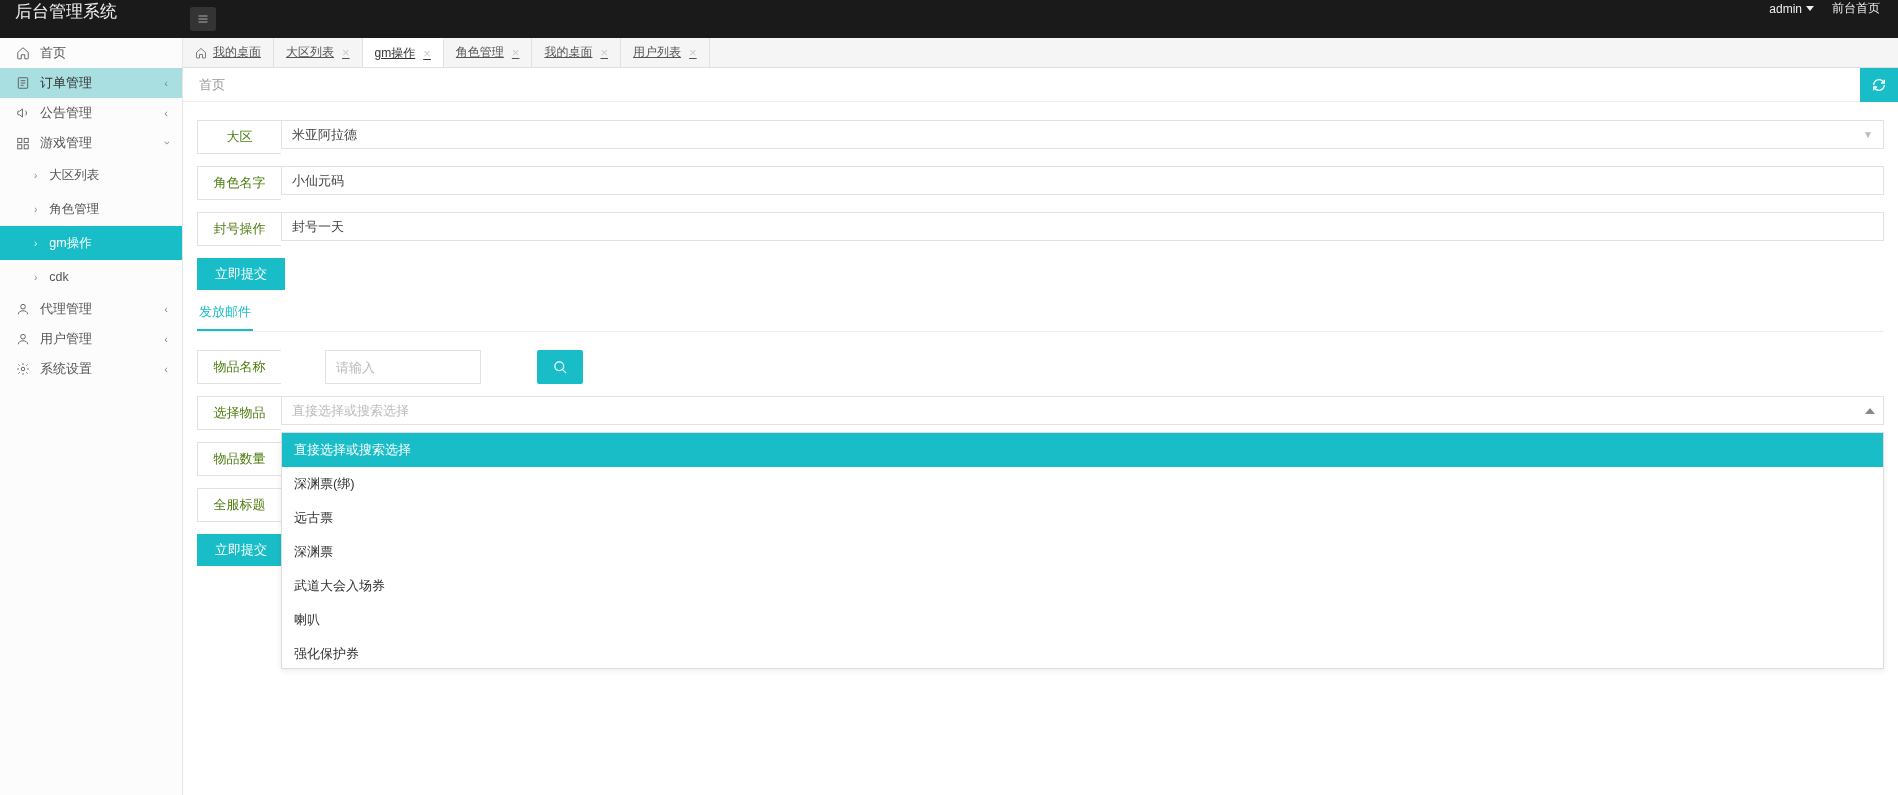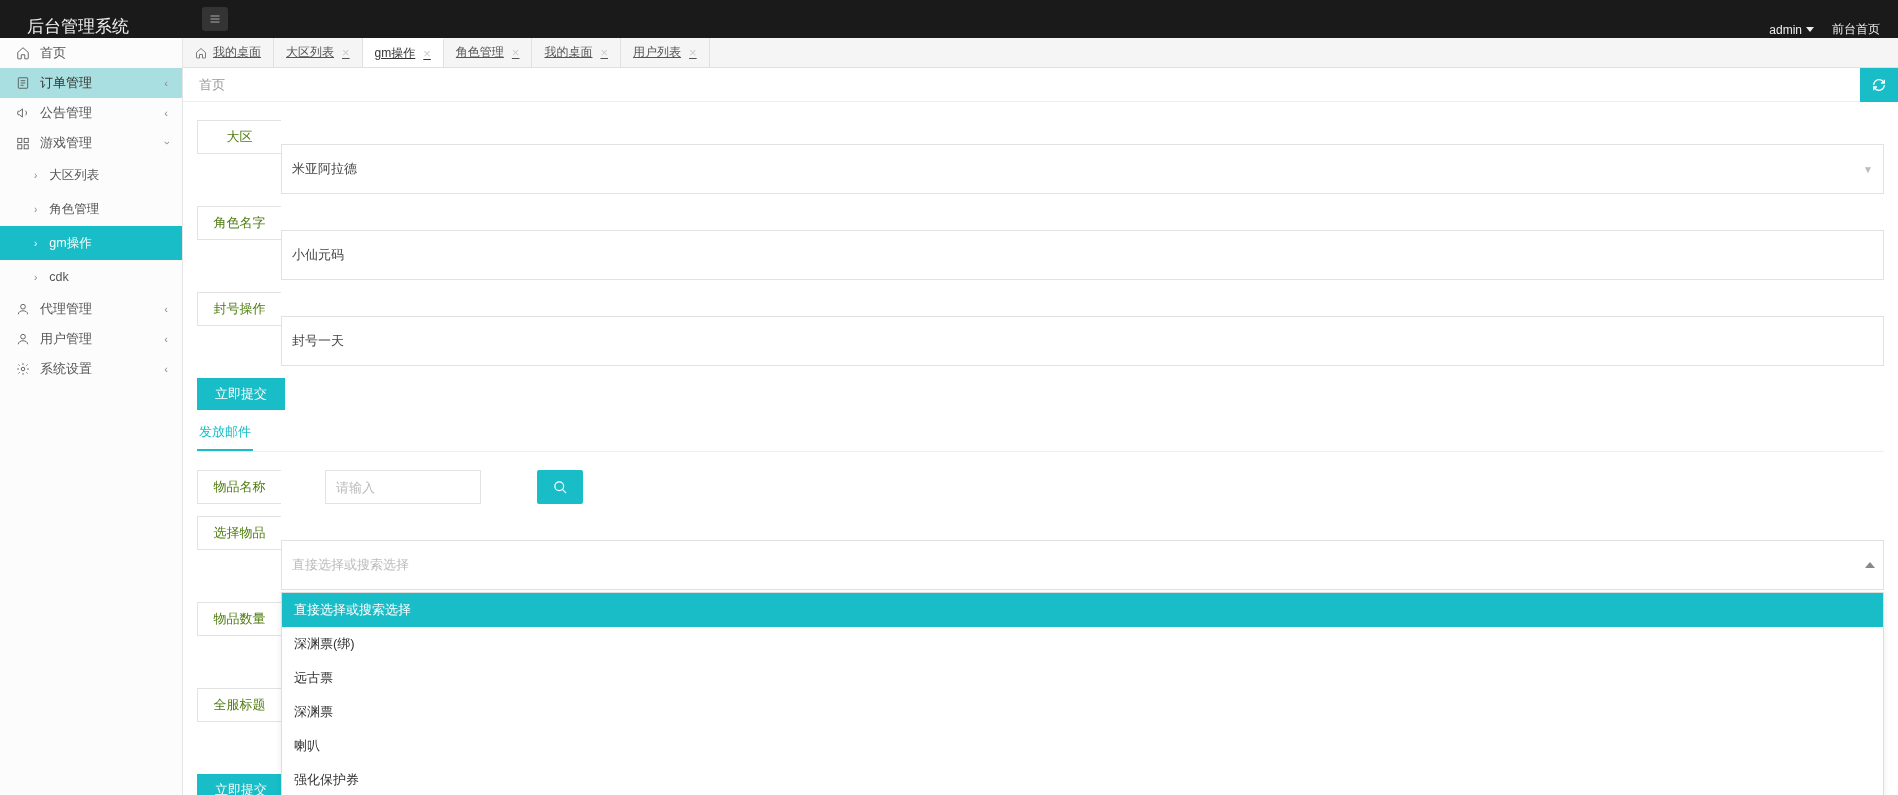--- a/index.html
+++ b/index.html
@@ -1,19 +1,19 @@
 <!DOCTYPE html>
 <html><head>
 <meta charset="utf-8">
 <style>
 * { margin: 0; padding: 0; box-sizing: border-box; }
 body { font-family: "Helvetica Neue", Helvetica, Arial, "Microsoft YaHei", sans-serif; font-size: 13px; color: #333; background: #f2f2f2; overflow: hidden; }
 
 
-.header { height: 38px; background: #1a1a1a; color: #fff; display: flex; align-items: flex-end; width: 100%; padding-left: 12px; }
+.header { height: 38px; background: #1a1a1a; color: #fff; display: flex; align-items: flex-start; width: 100%; }
 .logo { width: 183px; padding-left: 15px; font-size: 17px; font-weight: 400; color: #f0f0f0; }
 .hamburger-wrap { width: 40px; height: 38px; display: flex; align-items: center; justify-content: center; }
 .hamburger { width: 26px; height: 24px; background: #343434; border-radius: 3px; display: flex; align-items: center; justify-content: center; color: #aaa; cursor: pointer; }
 .hamburger svg { width: 12px; height: 12px; fill: #aaa; }
 .header-right { margin-left: auto; display: flex; align-items: center; padding-right: 18px; gap: 18px; }
 .header-right span { font-size: 12px; color: #eee; cursor: pointer; display: flex; align-items: center; gap: 4px; }
 .caret-down { width: 0; height: 0; border-left: 4px solid transparent; border-right: 4px solid transparent; border-top: 5px solid #eee; }
 
 
 .layout { display: flex; height: calc(100vh - 38px); }
@@ -42,21 +42,21 @@
 
 .crumb-row { height: 34px; background: #fff; border-bottom: 1px solid #eee; display: flex; align-items: center; padding-left: 16px; }
 .crumb-row .crumb-text { color: #999; font-size: 13px; }
 .refresh-btn { margin-left: auto; width: 38px; height: 34px; background: #18bdc7; display: flex; align-items: center; justify-content: center; cursor: pointer; }
 .refresh-btn svg { width: 16px; height: 16px; stroke: #fff; fill: none; stroke-width: 2; }
 
 
 .content { flex: 1; overflow-y: auto; padding: 18px 14px 40px 14px; background: #fff; margin: 0; position: relative; }
 .form-row { display: flex; margin-bottom: 12px; }
 .form-label { width: 84px; min-width: 84px; height: 34px; border: 1px solid #e2e2e2; border-right: none; display: flex; align-items: center; justify-content: center; font-size: 13px; color: #4d7c0f; background: #fff; }
-.form-value { flex: 1; height: 50px; border: 1px solid #e2e2e2; display: flex; align-items: center; padding: 0 10px; font-size: 13px; color: #444; background: #fff; position: relative; margin-top: 24px; }
+.form-value { flex: 1; height: 29px; border: 1px solid #e2e2e2; display: flex; align-items: center; padding: 0 10px; font-size: 13px; color: #444; background: #fff; position: relative; }
 .form-value .select-caret { position: absolute; right: 10px; color: #bbb; font-size: 10px; }
 .form-value input { border: none; outline: none; width: 100%; font-size: 13px; color: #444; background: transparent; }
 .form-value input::placeholder { color: #bbb; }
 
 .submit-btn { display: inline-flex; align-items: center; justify-content: center; height: 32px; padding: 0 18px; background: #18bdc7; color: #fff; font-size: 13px; cursor: pointer; border: none; margin-bottom: 5px; }
 
 .tab-header { border-bottom: 1px solid #eee; margin-bottom: 18px; text-decoration: underline; }
 .tab-header-item { display: inline-block; padding: 8px 2px; font-size: 13px; color: #18bdc7; border-bottom: 2px solid #18bdc7; cursor: pointer; }
 
 
@@ -273,20 +273,21 @@
         </div>
       </div>
 
       
       <div class="dropdown-panel">
         <div class="dropdown-scroll">
           <div class="dropdown-option highlighted">直接选择或搜索选择</div>
           <div class="dropdown-option">深渊票(绑)</div>
           <div class="dropdown-option">远古票</div>
           <div class="dropdown-option">深渊票</div>
+          <div class="dropdown-option">武道大会入场券</div>
           <div class="dropdown-option">喇叭</div>
           <div class="dropdown-option">强化保护券</div>
 
         </div>
       </div>
 
       <div class="form-row">
         <div class="form-label">物品数量</div>
         <div class="form-value" style="flex:0 0 0; width:0; border:none"></div>
       </div>

